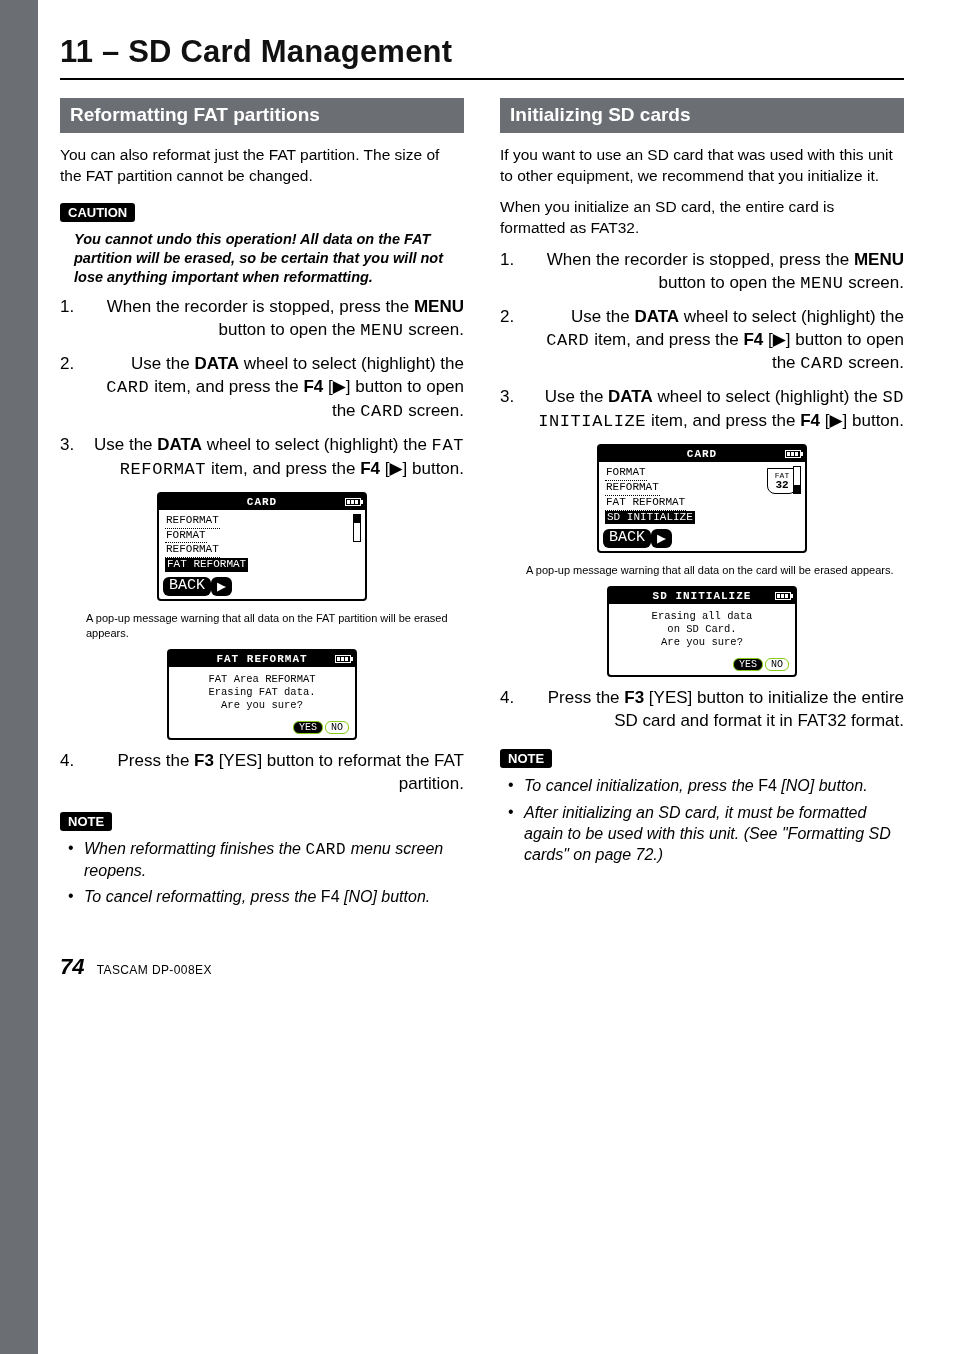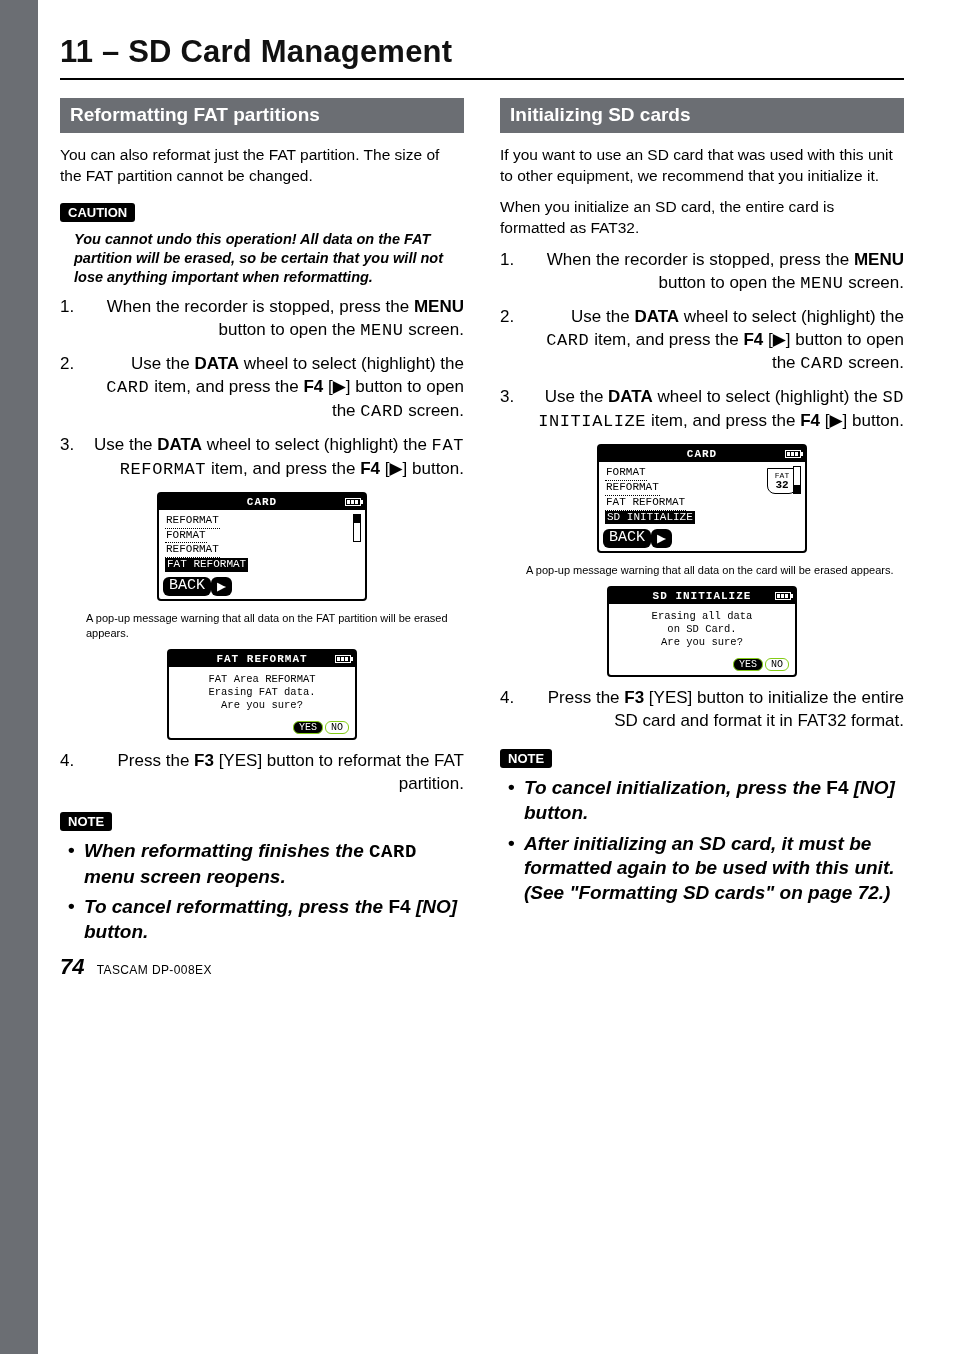--- a/index.html
+++ b/index.html
@@ -20,22 +20,22 @@
     line-height:1.3; margin:0 0 10px 14px; }
   ol.steps { list-style:none; counter-reset: step; margin:0 0 6px; }
   ol.steps > li { counter-increment: step; position:relative;
     padding-left:26px; font-size:17px; line-height:1.35; margin-bottom:10px;text-align:right; }
   ol.steps > li::before { content: counter(step) "."; position:absolute; left:0; top:0; }
   .sub { margin-left:26px; font-size:11px; line-height:1.35; margin-bottom:8px; }
   .mono { font-family:"Courier New",monospace; letter-spacing:.6px; }
   strong { font-weight:700; }
   .tri { font-family:Arial,sans-serif; }
   ul.notes { list-style:none; margin:0 0 6px 8px; }
-  ul.notes > li { position:relative; padding-left:16px; font-size:19px;
-    font-style:italic; font-weight:700; line-height:1.3; margin-bottom:6px; }
+  ul.notes > li { position:relative; padding-left:16px; font-size:16px;
+    font-style:italic; font-weight:400; line-height:1.3; margin-bottom:6px; }
   ul.notes > li::before { content:"•"; position:absolute; left:0; top:-1px; font-style:normal; }
   .shot { width:210px; margin:8px auto 10px; display:block; }
   .shot2 { width:190px; margin:8px auto 10px; display:block; }
   .lcd { border:2px solid #000; border-radius:4px; background:#fff; font-family:"Courier New",monospace; }
   .lcd-titlebar { background:#000; color:#fff; font-size:11px; text-align:center;
     padding:2px 4px; display:flex; justify-content:space-between; align-items:center; }
   .lcd-titlebar .tt { flex:1; text-align:center; letter-spacing:1px; font-weight:700; }
   .batt { display:inline-block; border:1px solid #fff; width:16px; height:8px; position:relative; }
   .batt::after { content:""; position:absolute; right:-3px; top:1px; width:2px; height:4px; background:#fff; }
   .batt .fill { display:flex; gap:1px; padding:1px; }

